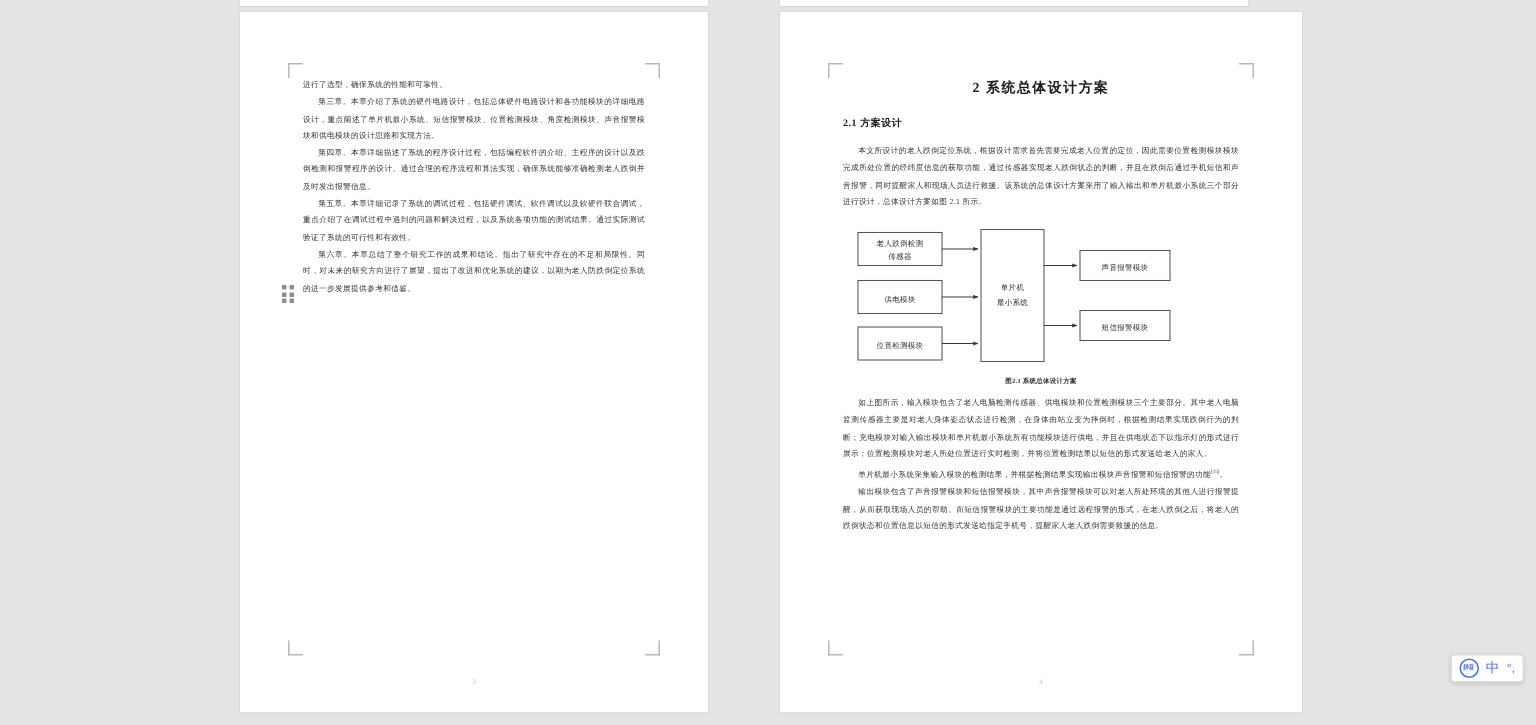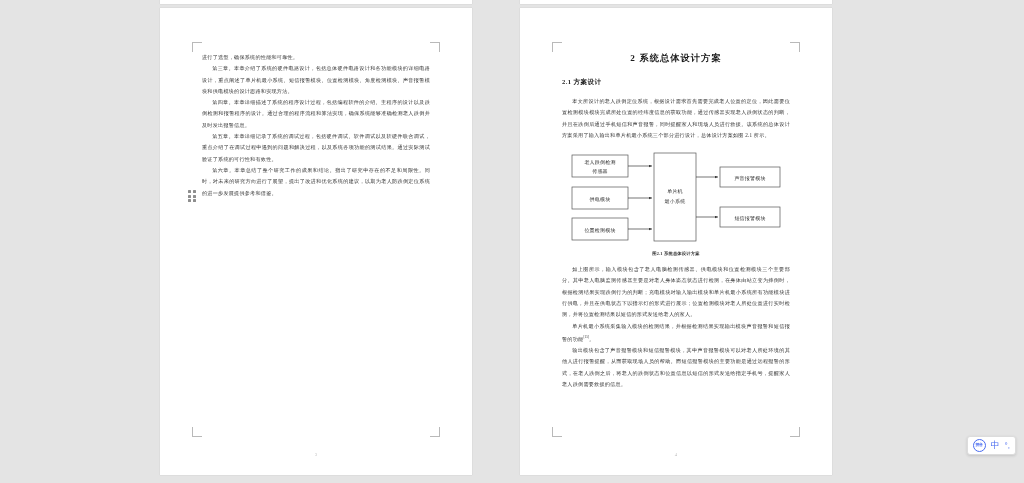--- a/index.html
+++ b/index.html
@@ -28,21 +28,21 @@
     position: absolute;
     background: #ffffff;
     box-shadow: 0 0 1px rgba(0,0,0,0.18);
   }
 
   
   #page-prev-left  { left: 160px; top: -12px; width: 312px; height: 16px; }
   #page-prev-right { left: 520px; top: -12px; width: 312px; height: 16px; }
 
   #page-left  { left: 160px; top: 8px;  width: 312px; height: 467px; }
-  #page-right { left: 520px; top: 8px;  width: 312px; height: 467px; }
+  #page-right { left: 520px; top: 8px;  width: 312px; height: 467px; padding-left: 36px; }
 
   
   .crop {
     position: absolute;
     width: 9px;
     height: 9px;
     border-color: #b9b9b9;
     border-style: solid;
     border-width: 0;
   }

